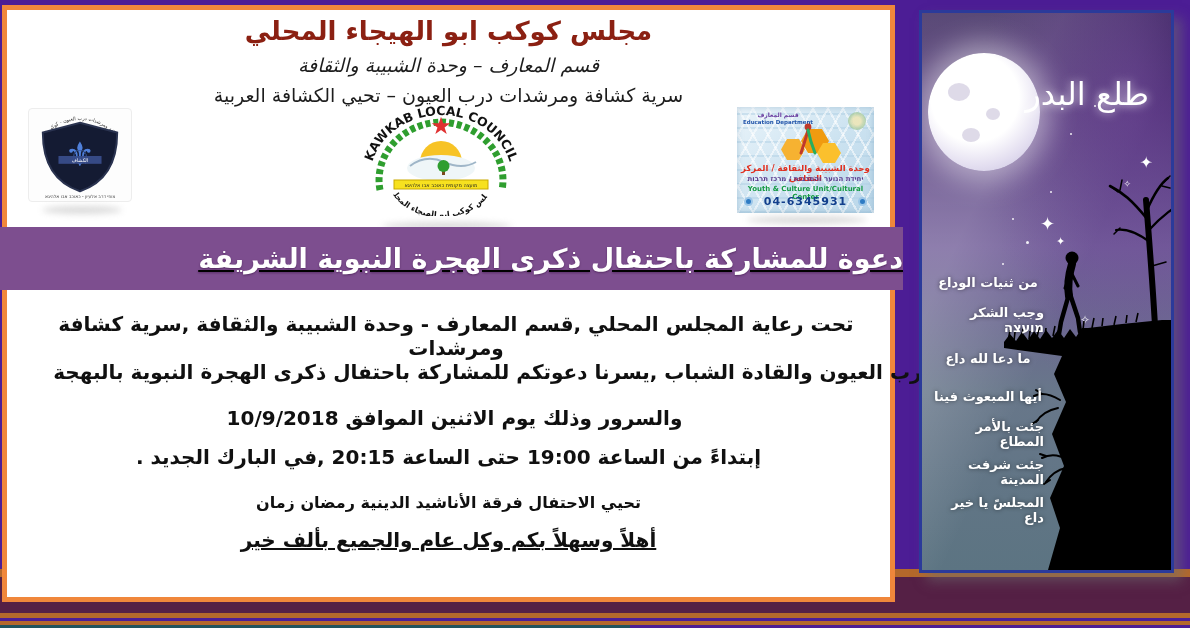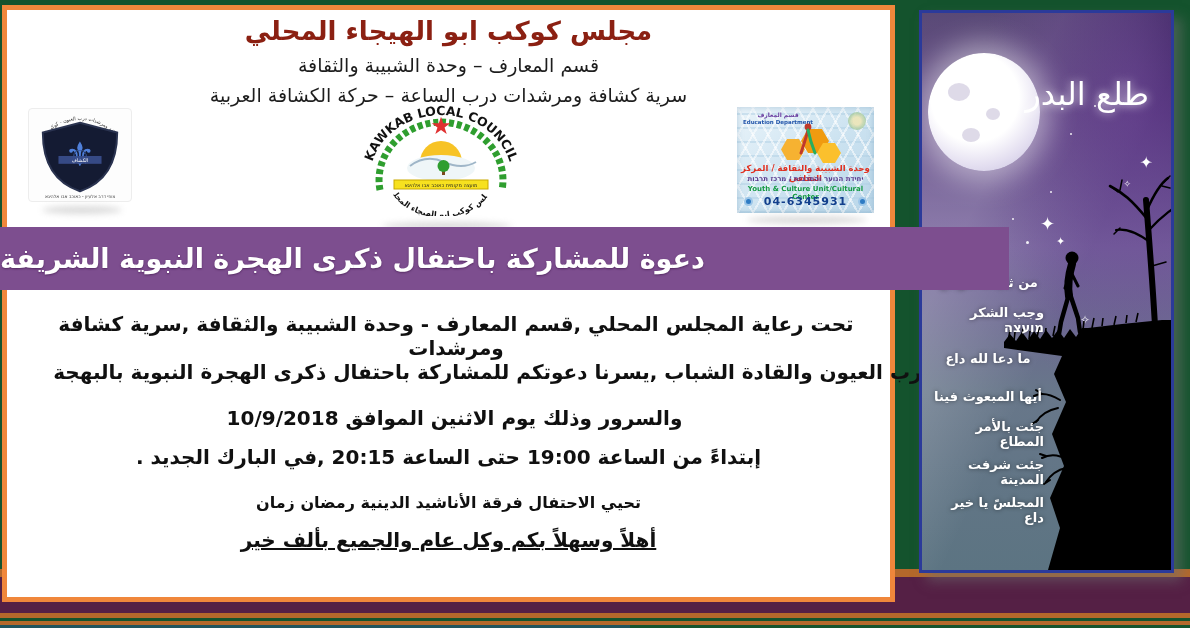--- a/index.html
+++ b/index.html
@@ -1,34 +1,34 @@
 <!DOCTYPE html>
 <html lang="ar"><head>
 <meta charset="utf-8">
 <style>
   * { margin:0; padding:0; box-sizing:border-box; }
   body { background:#ffffff; font-family:"DejaVu Sans", sans-serif; }
-  .page { position:relative; width:1190px; height:628px; background:#14532d; overflow:hidden; }
+  .page { position:relative; width:1190px; height:628px; background:#4c1d95; overflow:hidden; }
 
   
   .stripe { position:absolute; left:0; width:100%; }
   .stripe-brown-top   { top:569px; height:8px;  background:#B4682B; }
   .band-purple        { top:577px; height:36px; background:#552045; }
   .stripe-brown-mid   { top:613px; height:5px;  background:#B4682B; }
   .stripe-brown-low   { top:621px; height:4px;  background:#B4682B; }
   .stripe-teal        { top:625px; height:3px;  width:630px; background:#20545E; }
 
   
   .card { position:absolute; left:2px; top:5px; width:893px; height:597px;
           background:#ffffff; border:5px solid #F0873B; z-index:3; }
   .hdr-title { position:absolute; top:6px; left:0; width:100%; text-align:center;
                direction:rtl; font-size:26px; font-weight:bold; color:#8B2012; }
   .hdr-sub  { position:absolute; left:0; width:100%; text-align:center; direction:rtl;
               font-size:19px; color:#1d1d1d; }
-  .hdr-sub1 { top:44px; }
+  .hdr-sub1 { top:44px;font-style:italic; }
   .hdr-sub2 { top:74px; }
 
   
   .logo-scout { position:absolute; left:21px; top:98px; width:104px; height:94px;
                 background:#FDFDFD; border:1px solid #EDEDED; border-radius:4px; }
   .logo-scout svg { width:100%; height:100%; }
   .logo-reflection { position:absolute; height:8px; background:#9a9a9a;
                      filter:blur(3px); opacity:.35; border-radius:50%; }
   .refl-scout   { left:35px;  top:196px; width:80px; }
   .refl-council { left:375px; top:212px; width:130px; }
@@ -73,22 +73,22 @@
   .bline { position:absolute; left:0; width:100%; text-align:center; direction:rtl;
            color:#101010; font-weight:bold; }
   .b1 { top:302px; font-size:20px;padding-left:15px; }
   .b2 { top:350px; font-size:20px;margin-left:44px; }
   .b3 { top:396px; font-size:20px;padding-left:12px; }
   .b4 { top:435px; font-size:20px; }
   .b5 { top:483px; font-size:16px; }
   .b6 { top:518px; font-size:20px; text-decoration:underline; text-decoration-thickness:2px; }
 
   
-  .banner { position:absolute; left:0; top:227px; width:1009px; height:63px;
-            background:#7D4E8F; z-index:5; display:flex; align-items:center; justify-content:flex-start; }
+  .banner { position:absolute; left:0; top:227px; width:903px; height:63px;
+            background:#7D4E8F; z-index:5; display:flex; align-items:center; justify-content:flex-end;text-decoration:underline; }
   .banner-text { direction:rtl; color:#FFFFFF; font-size:27px; font-weight:bold;
                  text-shadow:0 1px 2px rgba(60,20,70,.6); }
 
   
   .poster { position:absolute; left:919px; top:10px; width:255px; height:563px; z-index:4;
             border:3px solid #2B3A9A;
             background:
               radial-gradient(ellipse at 85% 15%, rgba(120,80,160,.55), rgba(0,0,0,0) 50%),
               linear-gradient(115deg, rgba(255,255,255,.22) 28%, rgba(255,255,255,0) 55%),
               linear-gradient(180deg, #2B1650 0%, #45286E 18%, #6E5A96 42%, #68778A 68%, #5C7482 100%);
@@ -117,21 +117,21 @@
 
   <div class="stripe stripe-brown-top"></div>
   <div class="stripe band-purple"></div>
   <div class="stripe stripe-brown-mid"></div>
   <div class="stripe stripe-brown-low"></div>
   <div class="stripe stripe-teal"></div>
 
   <div class="card">
     <div class="hdr-title">مجلس كوكب ابو الهيجاء المحلي</div>
     <div class="hdr-sub hdr-sub1">قسم المعارف – وحدة الشبيبة والثقافة</div>
-    <div class="hdr-sub hdr-sub2">سرية كشافة ومرشدات درب الساعة – حركة الكشافة العربية</div>
+    <div class="hdr-sub hdr-sub2">سرية كشافة ومرشدات درب العيون – تحيي الكشافة العربية</div>
 
     <div class="logo-scout">
       <svg viewBox="0 0 104 94">
         <defs>
             <path id="scoutArc" d="M 18,26 A 42,36 0 0 1 86,26"></path>
           </defs>
         <text font-size="5" fill="#333333">
           <textPath href="#scoutArc" startOffset="50%" text-anchor="middle">سرية كشافة ومرشدات درب العيون - كوكب ابو الهيجاء</textPath>
         </text>
         <path d="M 52,14 L 90,24 C 90,58 76,76 52,84 C 28,76 14,58 14,24 Z" fill="#141B33" stroke="#2A3350" stroke-width="2"></path>

